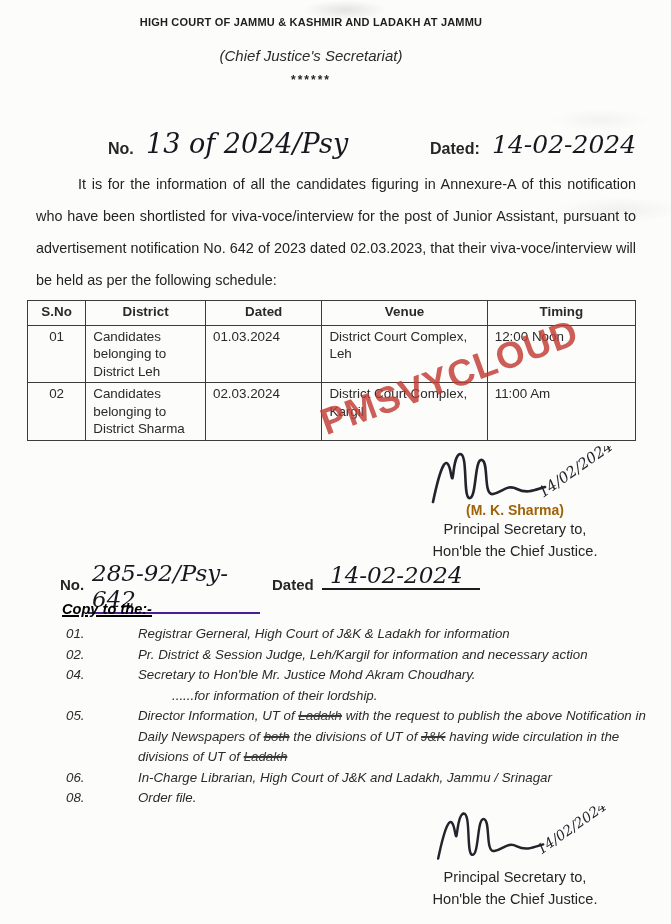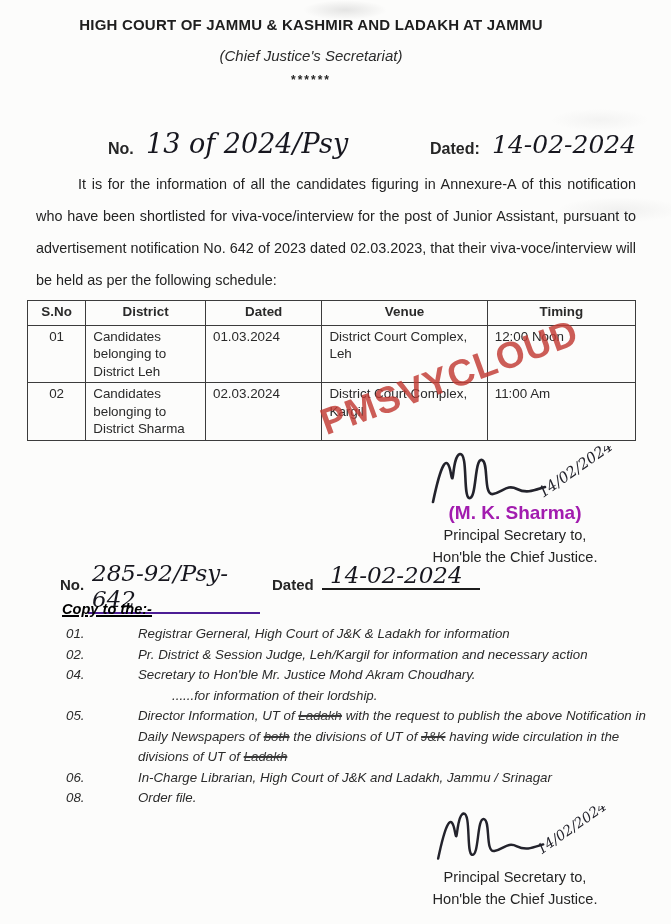--- a/index.html
+++ b/index.html
@@ -11,21 +11,21 @@
   
   .page::before {
     content:""; position:absolute; inset:0; pointer-events:none;
     background:
       radial-gradient(60px 14px at 345px 10px, rgba(120,120,120,.18), transparent 70%),
       radial-gradient(90px 18px at 620px 210px, rgba(140,140,140,.10), transparent 70%),
       radial-gradient(70px 16px at 600px 120px, rgba(140,140,140,.08), transparent 70%);
   }
 
   .centered-col { position:absolute; left:0; width:622px; text-align:center; }
-  .doc-title   { top:16px; font-weight:bold; font-size:15px; letter-spacing:.2px; color:#1e1e1e; }
+  .doc-title   { top:16px; font-weight:bold; font-size:11px; letter-spacing:.2px; color:#1e1e1e; }
   .doc-subtitle{ top:47px; font-style:italic; font-size:15px; color:#2b2b2b; }
   .doc-stars   { top:73px; font-weight:bold; font-size:12px; letter-spacing:2px; }
   .doc-heading { top:93px; }
   .doc-heading span {
     font-weight:bold; font-size:15.5px; letter-spacing:.6px;
     border-bottom:2.4px solid #1e1e1e; padding:0 3px 1px 3px;
   }
 
   .hand { font-family:"DejaVu Serif", serif; font-style:italic; color:#17171f; }
 
@@ -59,21 +59,21 @@
     position:absolute; left:315px; top:362px; width:240px; height:42px;
     transform:rotate(-20deg);
     font-weight:bold; font-size:37px; letter-spacing:1px;
     color:#c23b34; opacity:.82; white-space:nowrap;
   }
 
   .sig-block { position:absolute; width:250px; text-align:center; }
   .sig-top    { left:390px; top:446px; }
   .sig-bottom { left:390px; top:806px; }
   .sig-block svg { display:block; margin:0 auto; }
-  .sig-name  { font-weight:bold; font-size:19px; color:#a21caf; margin-top:-8px; }
+  .sig-name  { font-weight:bold; font-size:14px; color:#a16207; margin-top:-8px; }
   .sig-line  { font-size:14.6px; color:#242424; line-height:22px; }
   .sig-date-text { font-family:"DejaVu Serif", serif; font-style:italic; }
 
   .dispatch { position:absolute; top:560px; left:60px; height:42px; }
   .dispatch .d-no-label    { position:absolute; left:0px;   top:16px; font-weight:bold; font-size:15px; }
   .dispatch .d-no-value    { position:absolute; left:28px;  top:0px;  font-size:23px;
                              border-bottom:2px solid #4c1d95; padding:0 8px 0 4px; min-width:160px; }
   .dispatch .d-dated-label { position:absolute; left:212px; top:16px; font-weight:bold; font-size:15px; }
   .dispatch .d-dated-value { position:absolute; left:262px; top:2px;  font-size:23px;
                              border-bottom:2px solid #1c1c1c; padding:0 10px 0 8px; min-width:140px; }

